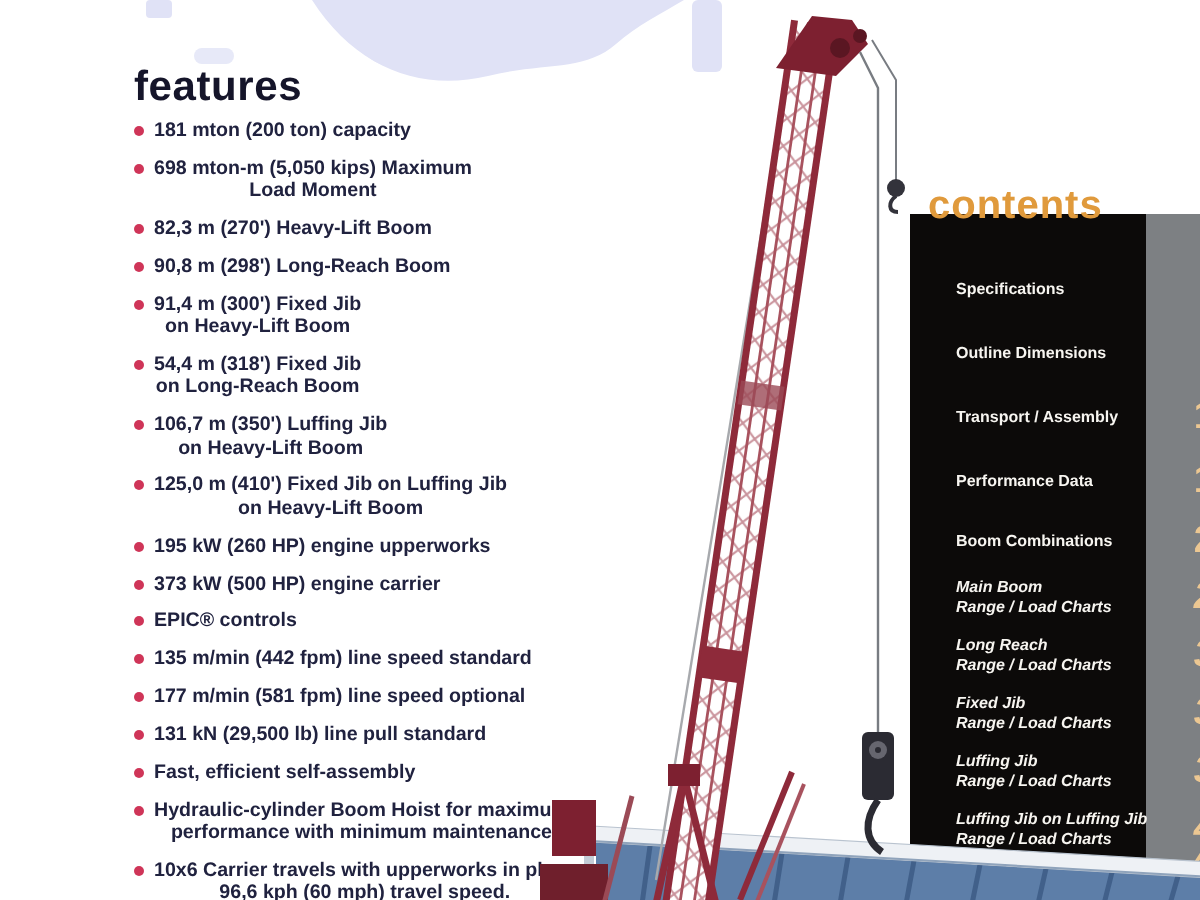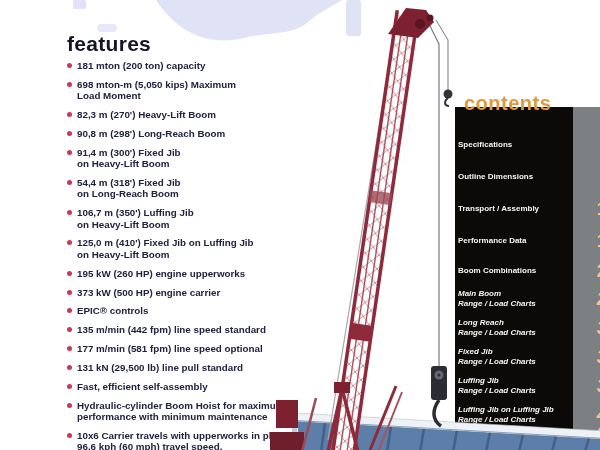--- a/index.html
+++ b/index.html
@@ -5,33 +5,33 @@
   html,body{margin:0;padding:0;}
   body{font-family:"Liberation Sans", sans-serif;}
   #page{position:relative;width:600px;height:450px;background:#ffffff;overflow:hidden;margin-left:40px;}
 
   
   #watermark{position:absolute;left:0;top:0;width:600px;height:450px;z-index:0;}
 
   
   .features-wrap{position:absolute;left:27px;top:33px;width:320px;z-index:3;}
   .features-heading{font-size:21px;line-height:22px;font-weight:bold;color:#15152a;letter-spacing:.3px;margin:0 0 5px 0;}
-  .feat{display:flex;margin-bottom:7.6px;}
+  .feat{display:flex;margin-bottom:7.6px;text-align:center;}
   .dot{flex:none;width:5px;height:5px;border-radius:50%;background:#cf3558;margin:3px 5px 0 0;}
   .ftext{font-size:9.8px;font-weight:bold;line-height:11.3px;color:#20223f;white-space:pre-line;}
 
   
   .contents-black{position:absolute;left:415px;top:107px;width:118px;height:322px;background:#0c0a09;z-index:2;}
   .contents-gray{position:absolute;left:533px;top:107px;width:58px;height:343px;background:#7d8083;z-index:2;}
   .contents-title{position:absolute;left:424px;top:92px;z-index:4;color:#e09a3c;font-size:20px;line-height:22px;font-weight:bold;letter-spacing:.5px;}
   .contents-rows{position:absolute;left:415px;top:129px;width:176px;z-index:4;}
   .crow{display:flex;align-items:center;height:32px;}
   .crow:nth-child(5){height:27px;justify-content:space-between;}
   .crow:nth-child(n+6){height:29px;font-style:italic;}
-  .clabel{width:136px;padding-left:3px;box-sizing:border-box;color:#f7f5f0;font-size:8px;font-weight:bold;line-height:10px;white-space:pre-line;overflow:visible;}
+  .clabel{width:136px;padding-left:23px;box-sizing:border-box;color:#f7f5f0;font-size:8px;font-weight:bold;line-height:10px;white-space:pre-line;overflow:visible;}
   .cnum{flex:1;text-align:right;padding-right:14px;color:#ecc792;font-size:19px;font-weight:bold;letter-spacing:-.5px;}
   .partial-num{position:absolute;left:533px;top:421px;width:58px;box-sizing:border-box;text-align:right;padding-right:14px;color:#ecc792;font-size:19px;font-weight:bold;z-index:3;}
 
   
   #artwork{position:absolute;left:0;top:0;width:600px;height:450px;z-index:5;pointer-events:none;}
 </style>
 </head>
 <body>
 
 <div id="page">

